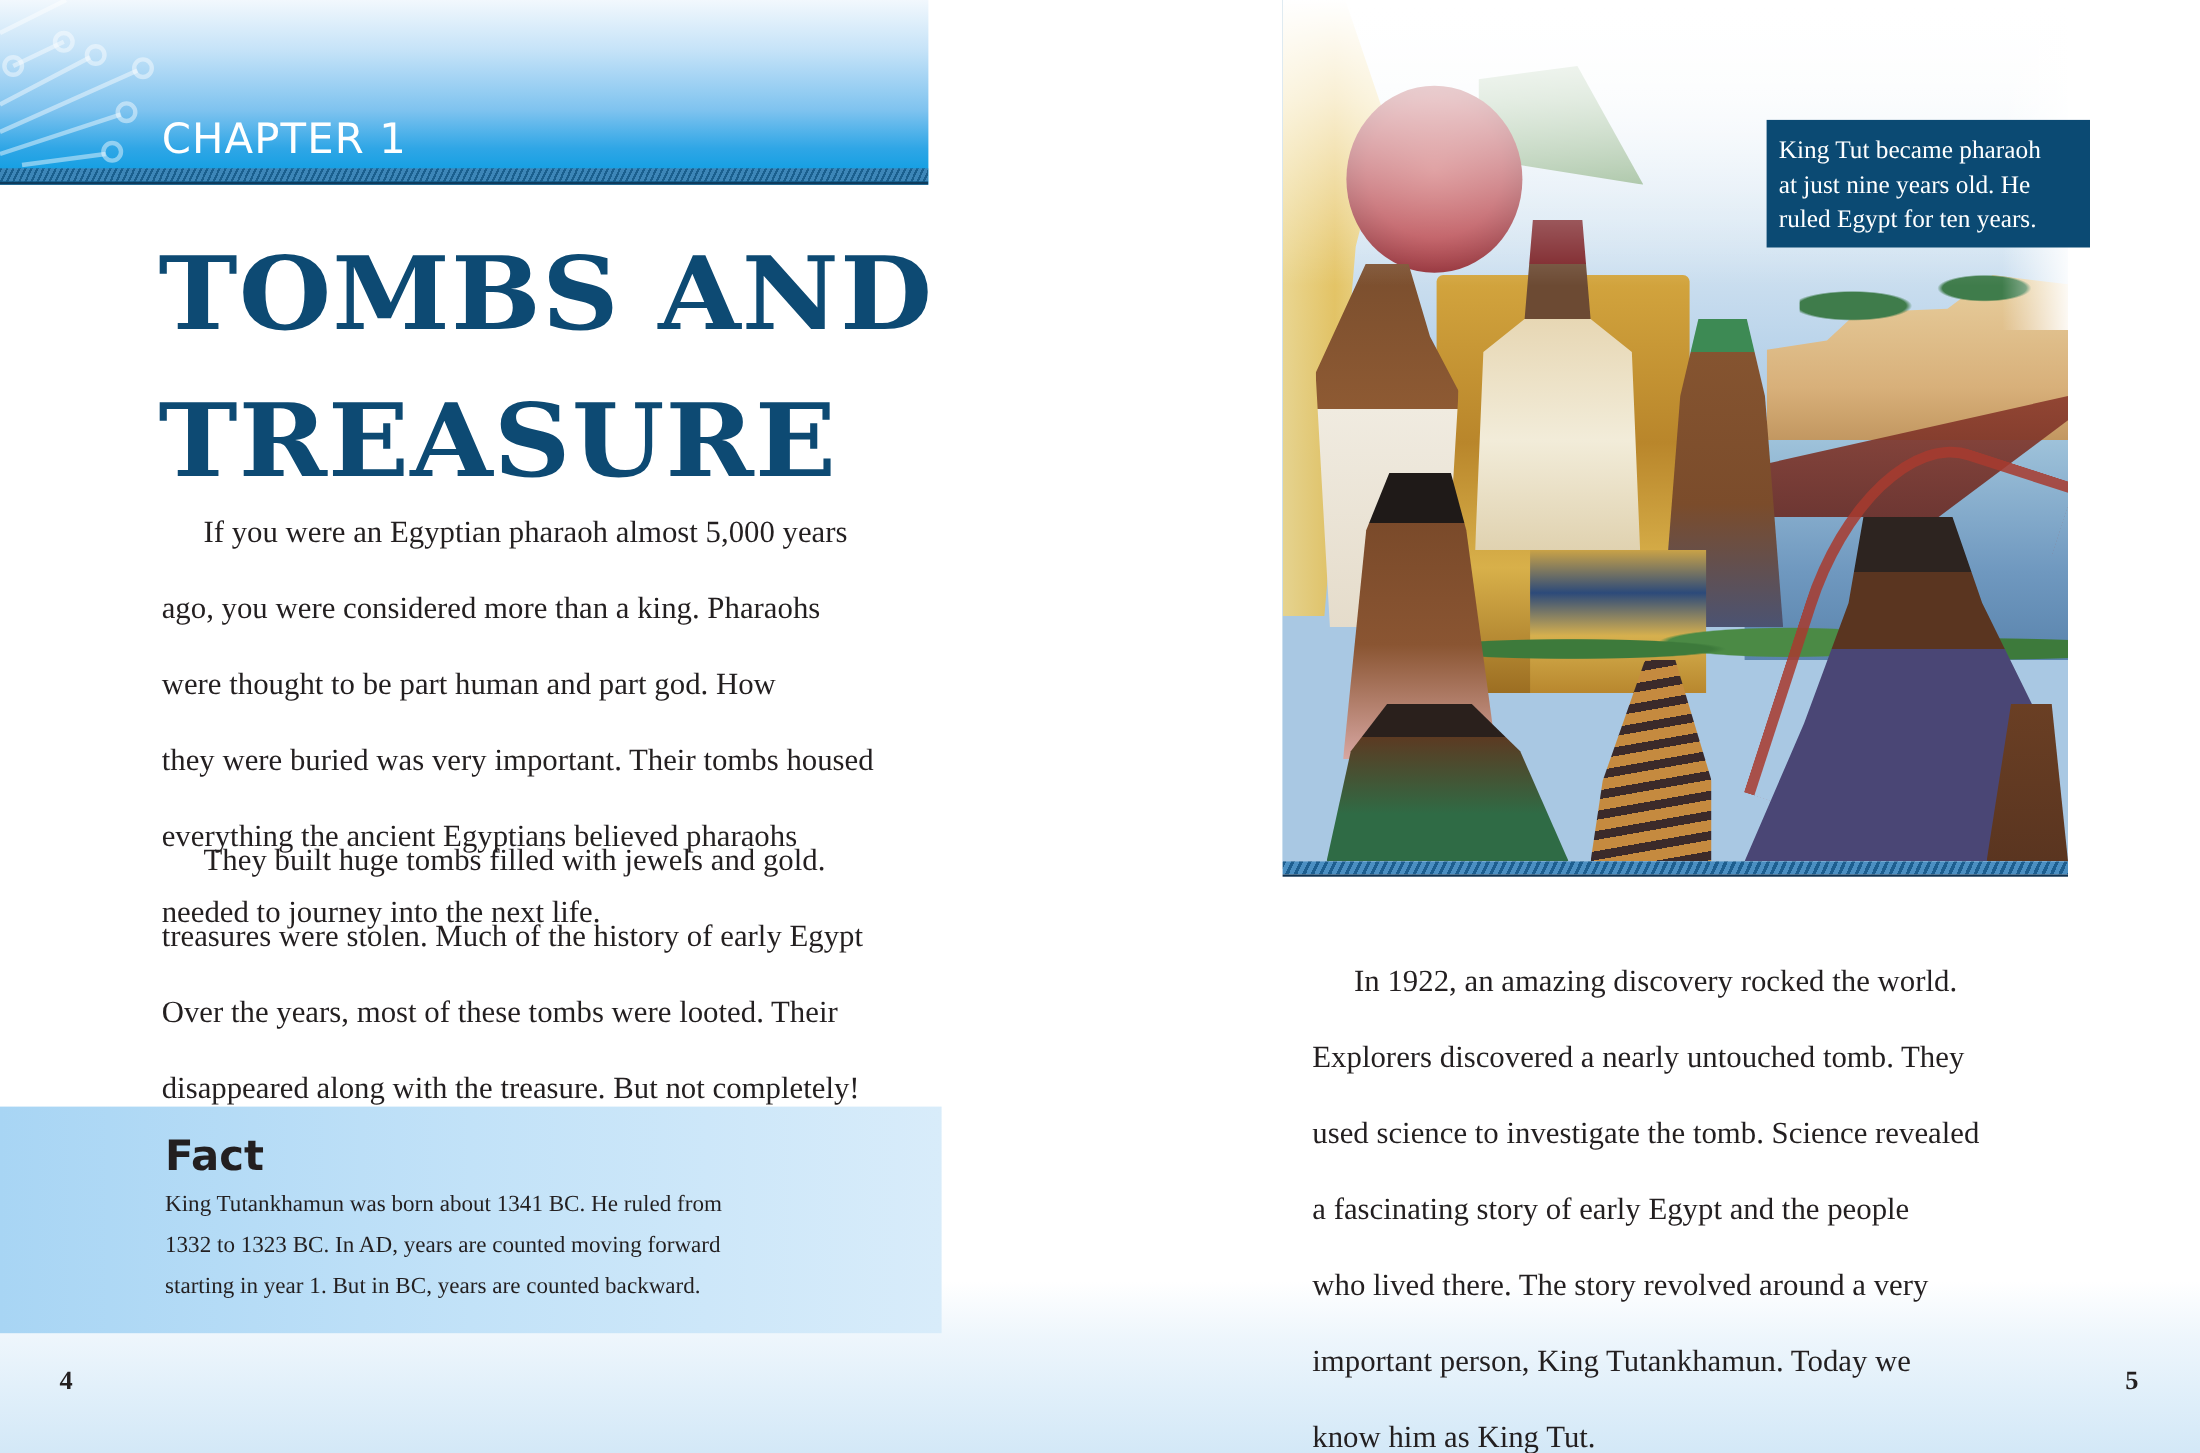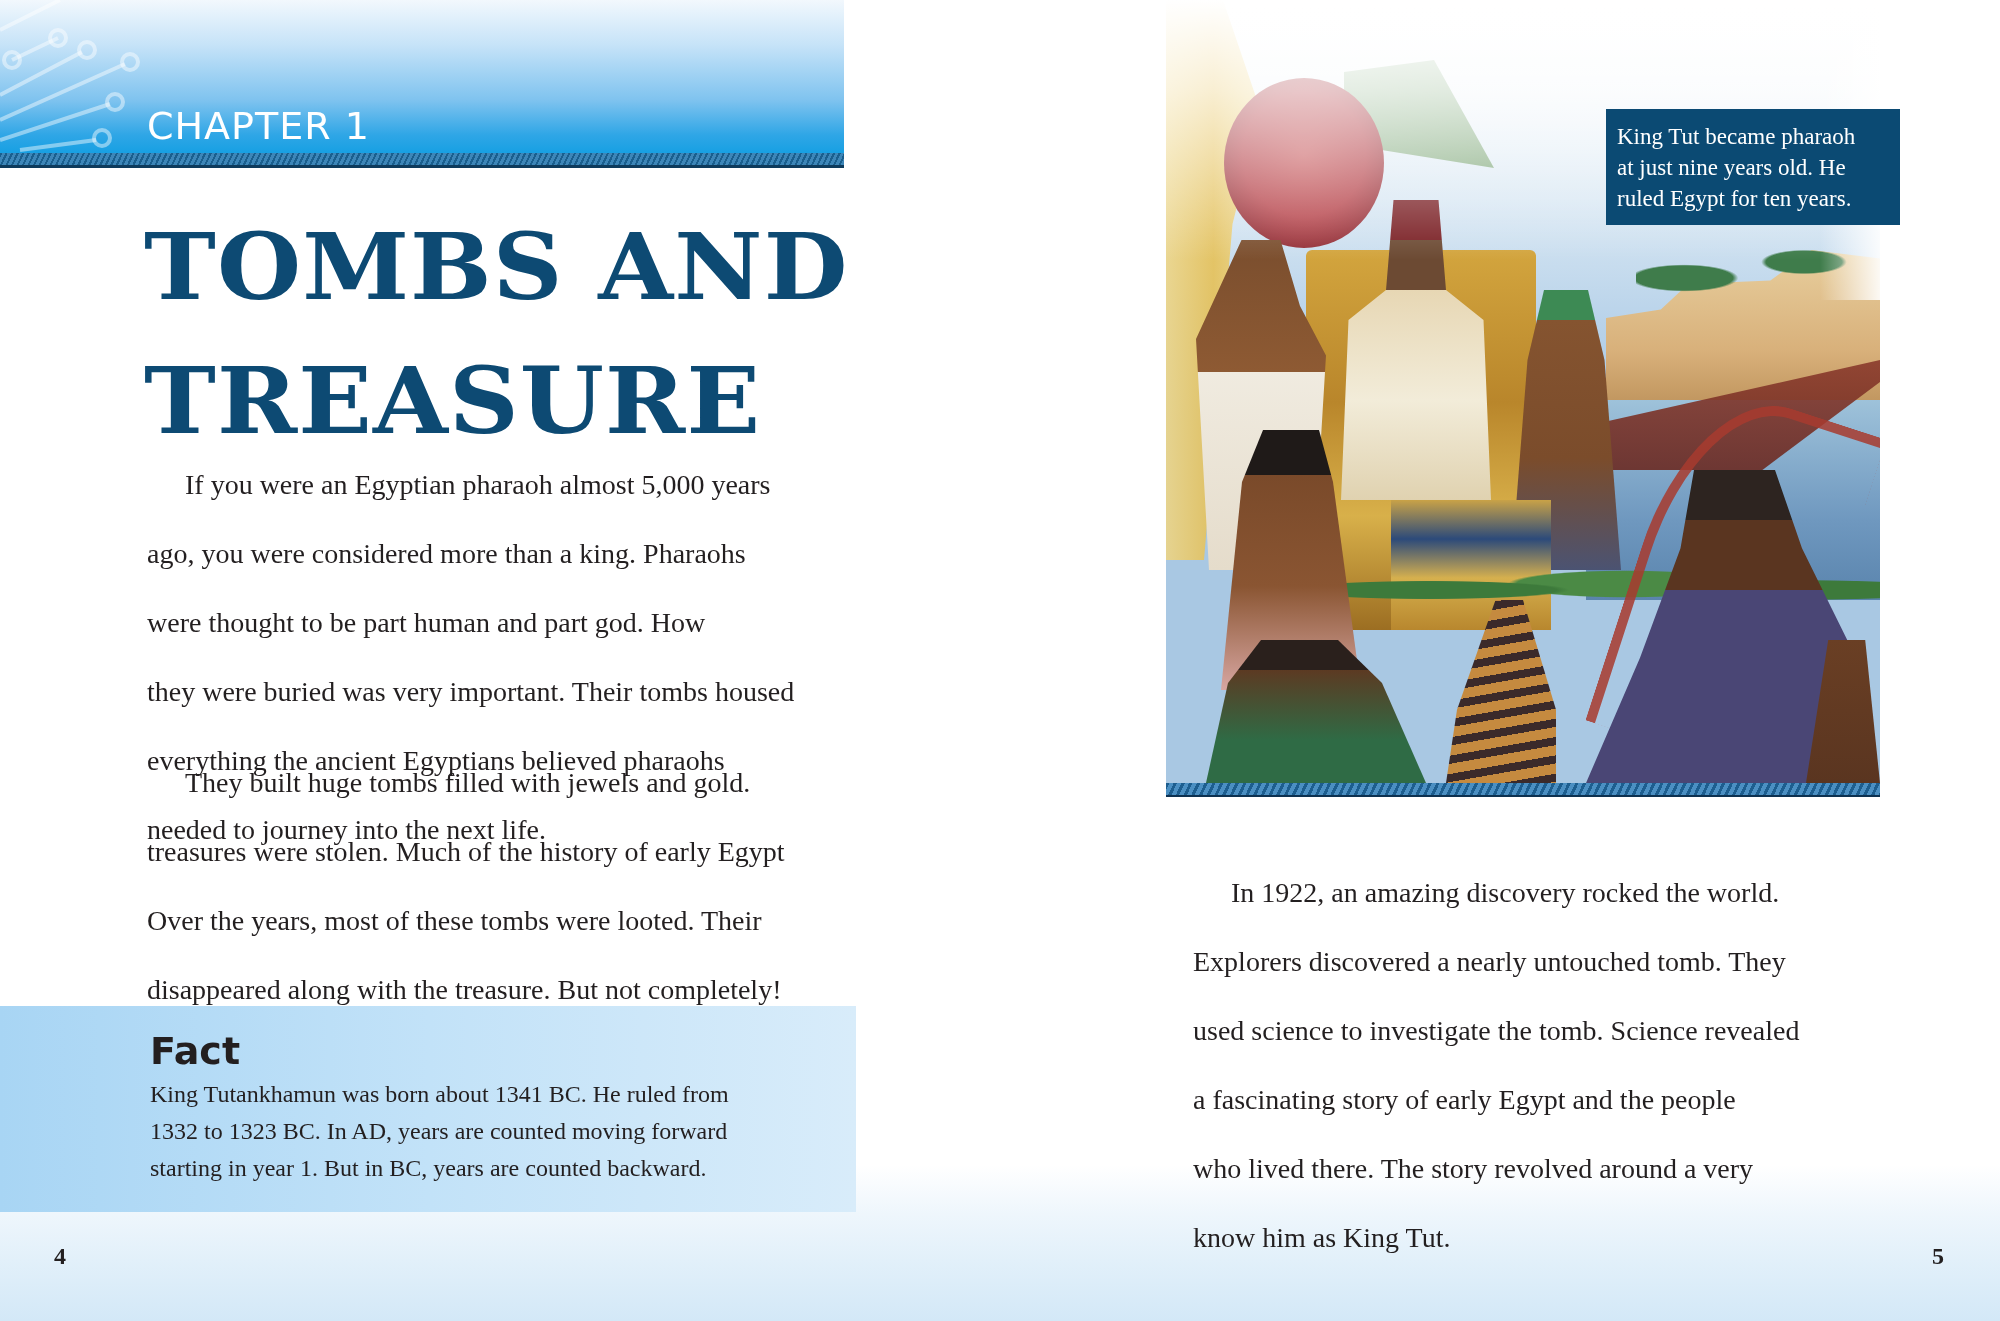--- a/index.html
+++ b/index.html
@@ -55,21 +55,21 @@
     position: absolute; left: 0; top: 1006px; width: 856px; height: 206px;
     background: linear-gradient(to right, #a8d5f4 0%, #c2e2f8 50%, #d8ecfa 100%);
   }
   .fact-heading {
     position: absolute; left: 150px; top: 1028px;
     font-family: "DejaVu Sans", "Liberation Sans", sans-serif;
     font-weight: bold; font-size: 38px; color: #231f20; line-height: 46px;
   }
   .fact-text {
     position: absolute; left: 150px; top: 1076px;
-    font-size: 24px; line-height: 37px; color: #231f20;
+    font-size: 21px; line-height: 37px; color: #231f20;
     font-family: "Liberation Serif", "DejaVu Serif", serif;
   }
   .fact-text span { display: block; white-space: nowrap; }
 
   .page-num {
     position: absolute; top: 1243px; font-size: 24px; font-weight: bold;
     font-family: "Liberation Serif", "DejaVu Serif", serif; color: #231f20;
   }
   .page-num.left { left: 54px; }
   .page-num.right { left: 1932px; }
@@ -297,17 +297,18 @@
   <span>ruled Egypt for ten years.</span>
 </div>
 
 <div class="body-text right-p1">
   <p>
     <span>In 1922, an amazing discovery rocked the world.</span>
     <span>Explorers discovered a nearly untouched tomb. They</span>
     <span>used science to investigate the tomb. Science revealed</span>
     <span>a fascinating story of early Egypt and the people</span>
     <span>who lived there. The story revolved around a very</span>
+    <span>important person, King Tutankhamun. Today we</span>
     <span>know him as King Tut.</span>
   </p>
 </div>
 
 <div class="page-num right">5</div>
 
 </body></html>

